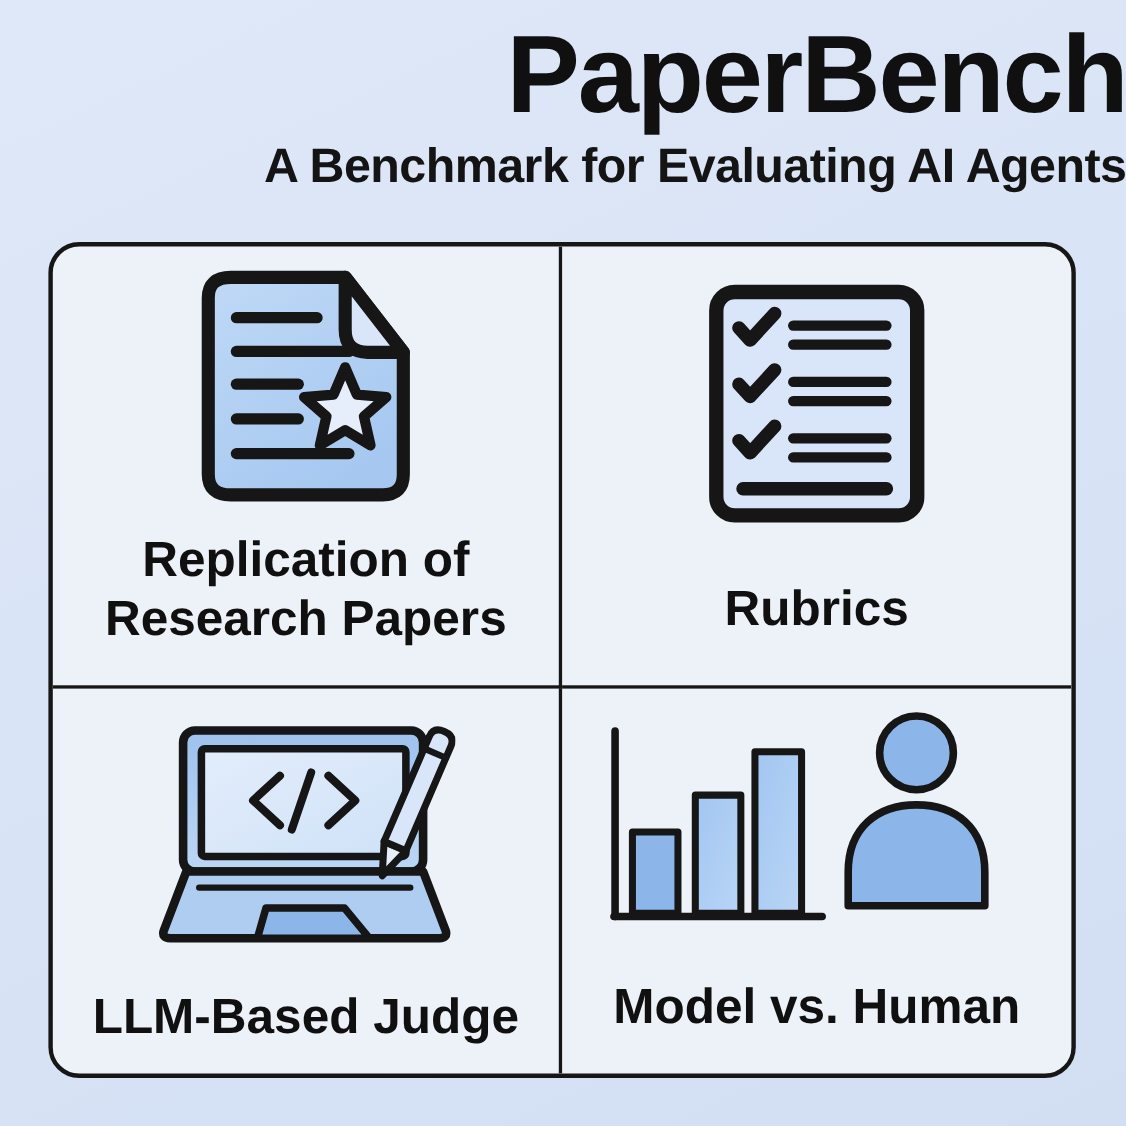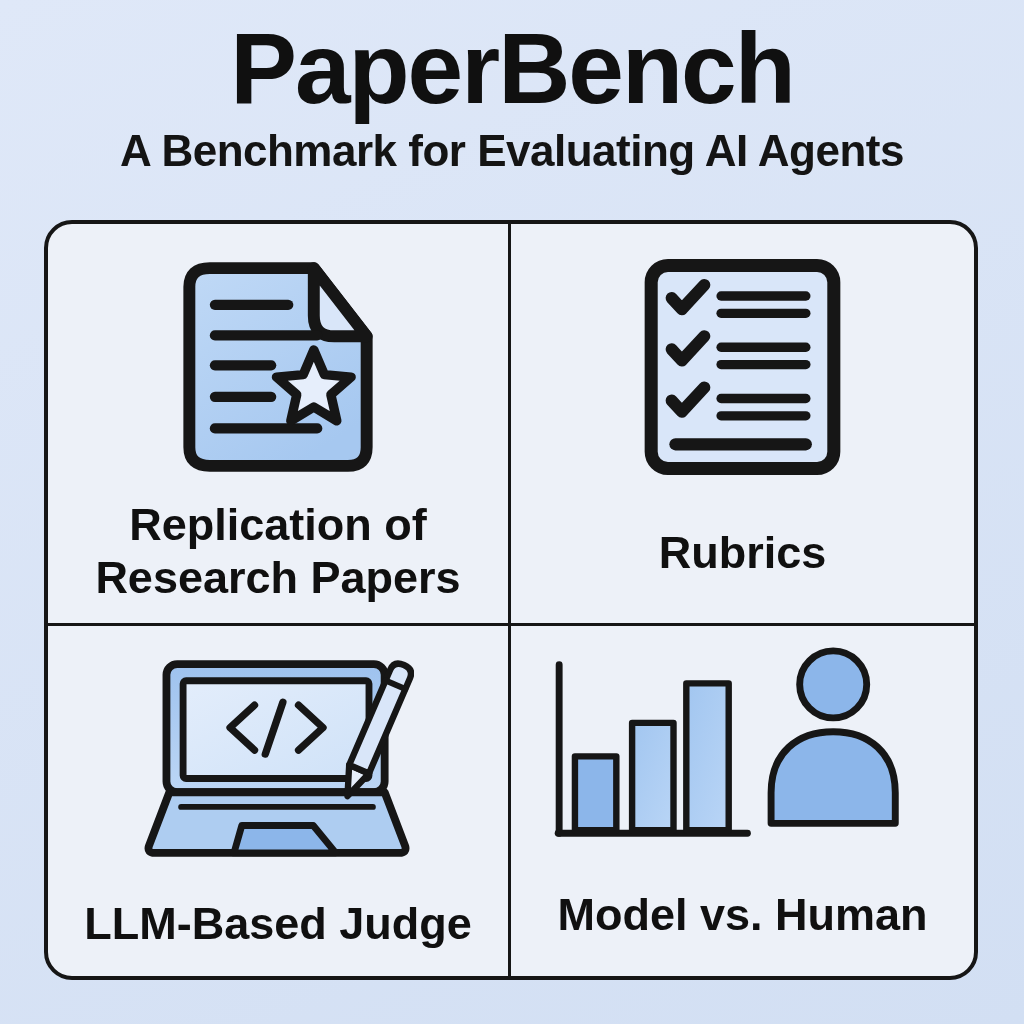--- a/index.html
+++ b/index.html
@@ -13,21 +13,21 @@
     --icon-blue-pale:#e6eefb;
     --text:#101010;
   }
   *{margin:0;padding:0;box-sizing:border-box}
   html,body{width:1024px;height:1024px;overflow:hidden}
   body{
     font-family:"Liberation Sans", sans-serif;
     background:linear-gradient(155deg, var(--background-top) 0%, var(--background-bottom) 100%);
     position:relative;
   }
-  .header{position:absolute;top:0;left:0;width:1024px;text-align:center}
+  .header{position:absolute;top:0;left:0;width:1024px;text-align:right}
   .title{
     padding-top:14px;
     font-size:100px;
     font-weight:700;
     letter-spacing:-2px;
     color:var(--text);
     line-height:1.08;
   }
   .subtitle{
     margin-top:4px;
@@ -42,21 +42,21 @@
     width:934px;height:760px;
     background:var(--card);
     border:4px solid var(--outline);
     border-radius:28px;
     overflow:hidden;
     display:grid;
     grid-template-columns:1fr 1fr;
     grid-template-rows:402px 1fr;
   }
   .cell{display:flex;flex-direction:column;align-items:center}
-  .cell-tl{border-right:3px solid var(--outline);border-bottom:3px solid var(--outline);padding-top:32px}
+  .cell-tl{border-right:3px solid var(--outline);border-bottom:3px solid var(--outline);padding-top:16px}
   .cell-tr{border-bottom:3px solid var(--outline);padding-top:30px}
   .cell-bl{border-right:3px solid var(--outline);padding-top:32px}
   .cell-br{padding-top:16px}
   .label{
     font-size:45px;font-weight:700;color:var(--text);
     text-align:center;line-height:1.18;
     display:flex;align-items:center;justify-content:center;
   }
   .label-top{height:118px;margin-top:14px;max-width:400px}
   .label-bottom{height:64px;margin-top:34px}

